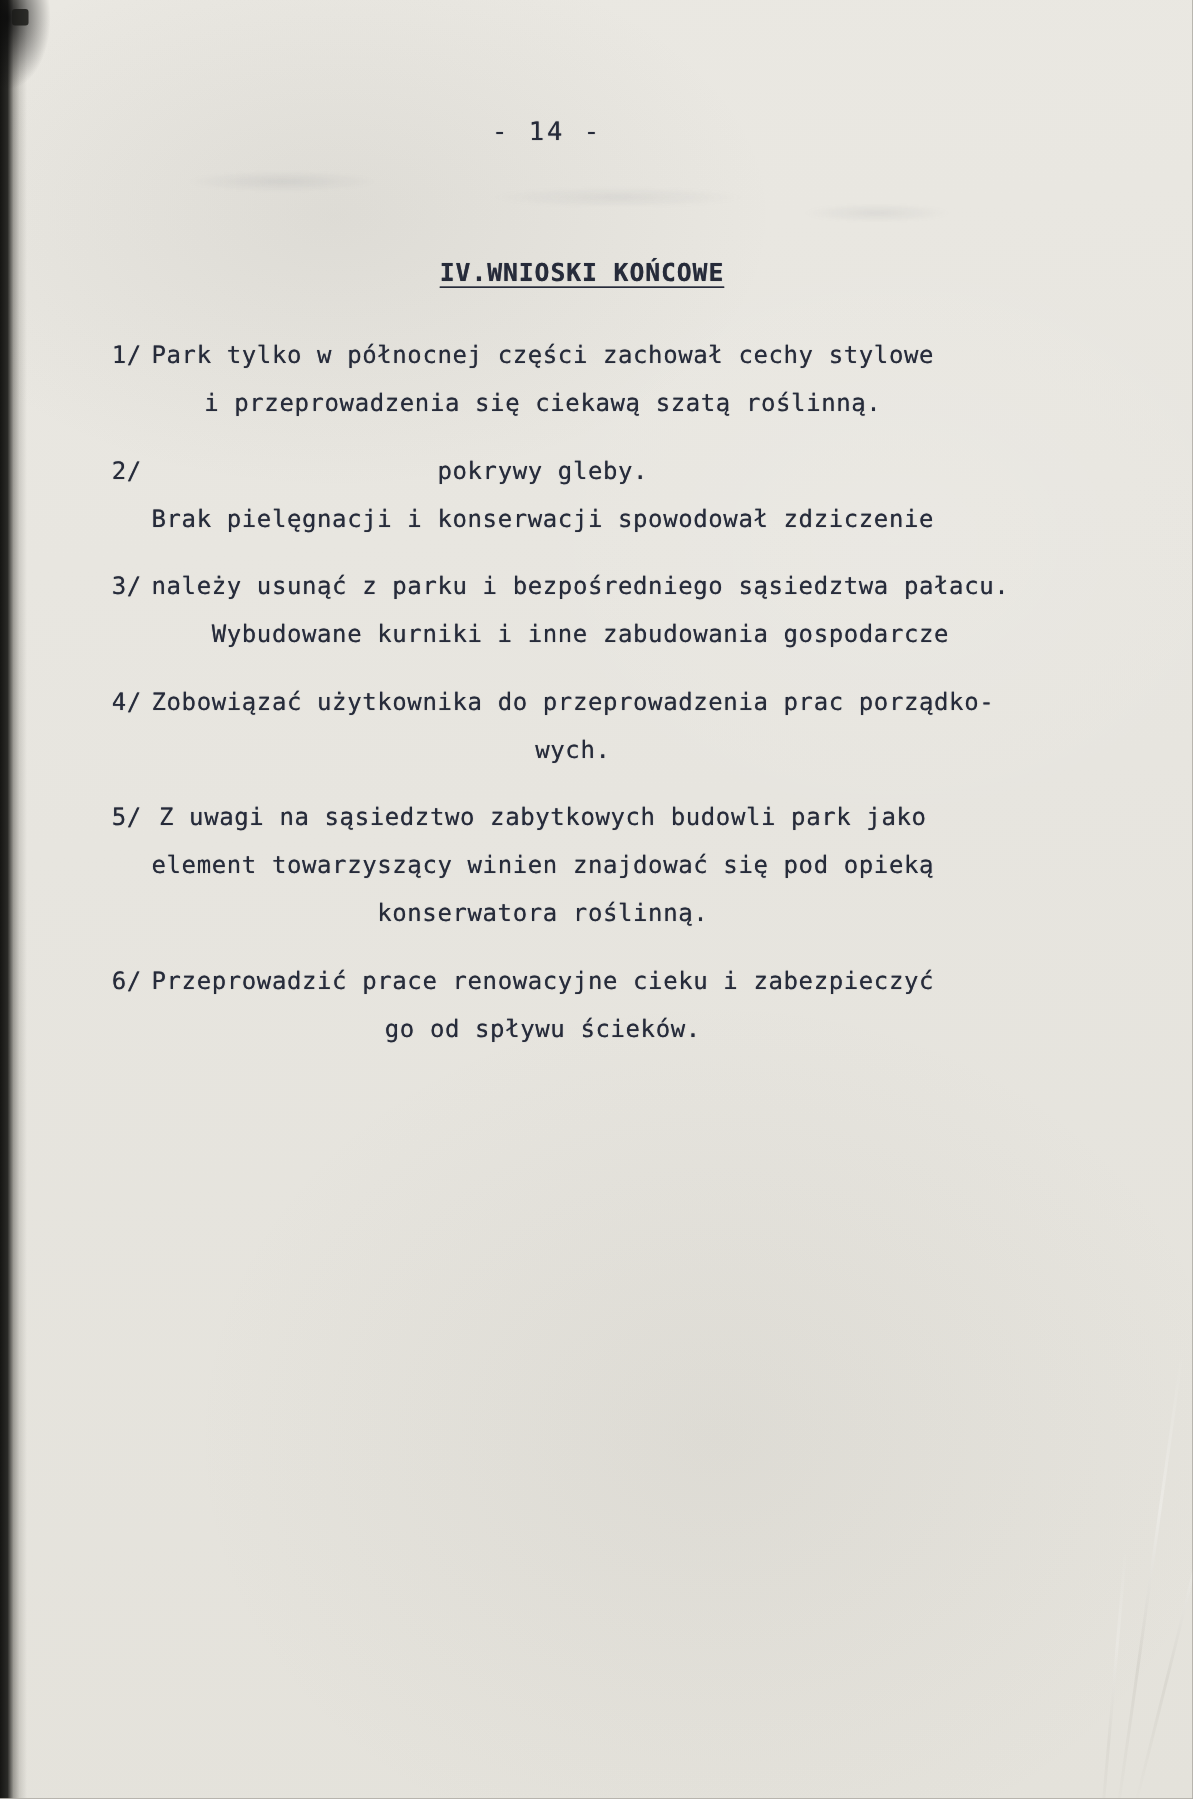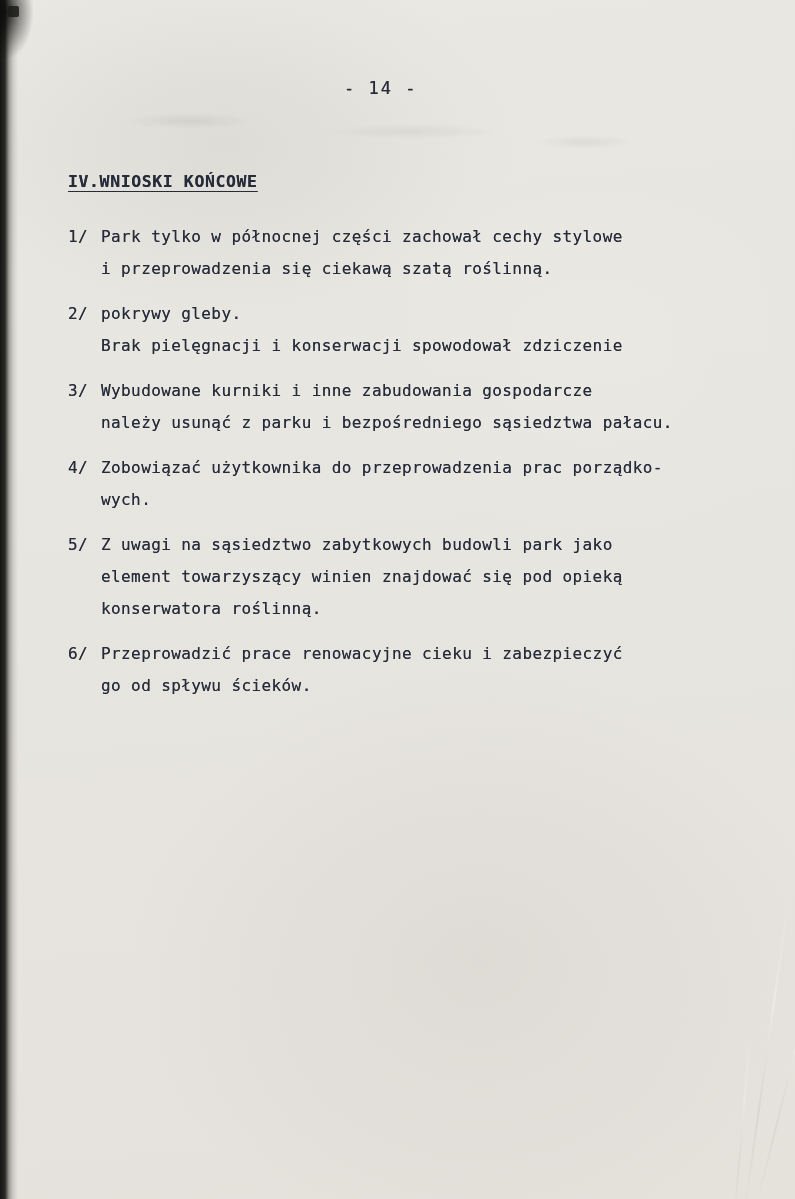--- a/index.html
+++ b/index.html
@@ -64,33 +64,34 @@
     background: linear-gradient(to bottom, rgba(255,255,255,0.0), rgba(255,255,255,0.55), rgba(140,135,124,0.25), rgba(255,255,255,0.0));
     width: 2px;
   }
   .scratch.s1 { right: 28px; bottom: -20px; height: 320px; transform: rotate(8deg); opacity: .5; }
   .scratch.s2 { right: 6px;  bottom: -10px; height: 260px; transform: rotate(14deg); opacity: .45; }
   .scratch.s3 { right: 52px; bottom: -30px; height: 200px; transform: rotate(5deg); opacity: .35; }
 
   .page-number {
     position: absolute;
     top: 78px;
-    left: 344px;
+    left: 328px;
     font-size: 17px;
     letter-spacing: 2px;
     color: var(--ink, #262b3a);
     text-shadow: 0 0 0.6px rgba(38,43,58,0.8);
   }
   .content {
     position: absolute;
     left: 68px;
     top: 172px;
     width: 640px;
     color: var(--ink, #262b3a);
     text-shadow: 0 0 0.5px rgba(38,43,58,0.75);
+    text-align: center;
   }
   .heading {
     font-size: 16.5px;
     font-weight: bold;
     letter-spacing: 0.6px;
     text-decoration: underline;
     text-underline-offset: 4px;
     margin-bottom: 30px;
     white-space: pre;
   }
@@ -134,22 +135,22 @@
         <div class="item">
           <span class="marker">2/</span>
           <div class="item-lines">
             <div class="line">pokrywy gleby.</div>
             <div class="line">Brak pielęgnacji i konserwacji spowodował zdziczenie</div>
           </div>
         </div>
         <div class="item">
           <span class="marker">3/</span>
           <div class="item-lines">
+            <div class="line">należy usunąć z parku i bezpośredniego sąsiedztwa pałacu.</div>
             <div class="line">Wybudowane kurniki i inne zabudowania gospodarcze</div>
-            <div class="line">należy usunąć z parku i bezpośredniego sąsiedztwa pałacu.</div>
           </div>
         </div>
         <div class="item">
           <span class="marker">4/</span>
           <div class="item-lines">
             <div class="line">Zobowiązać użytkownika do przeprowadzenia prac porządko-</div>
             <div class="line">wych.</div>
           </div>
         </div>
         <div class="item">

